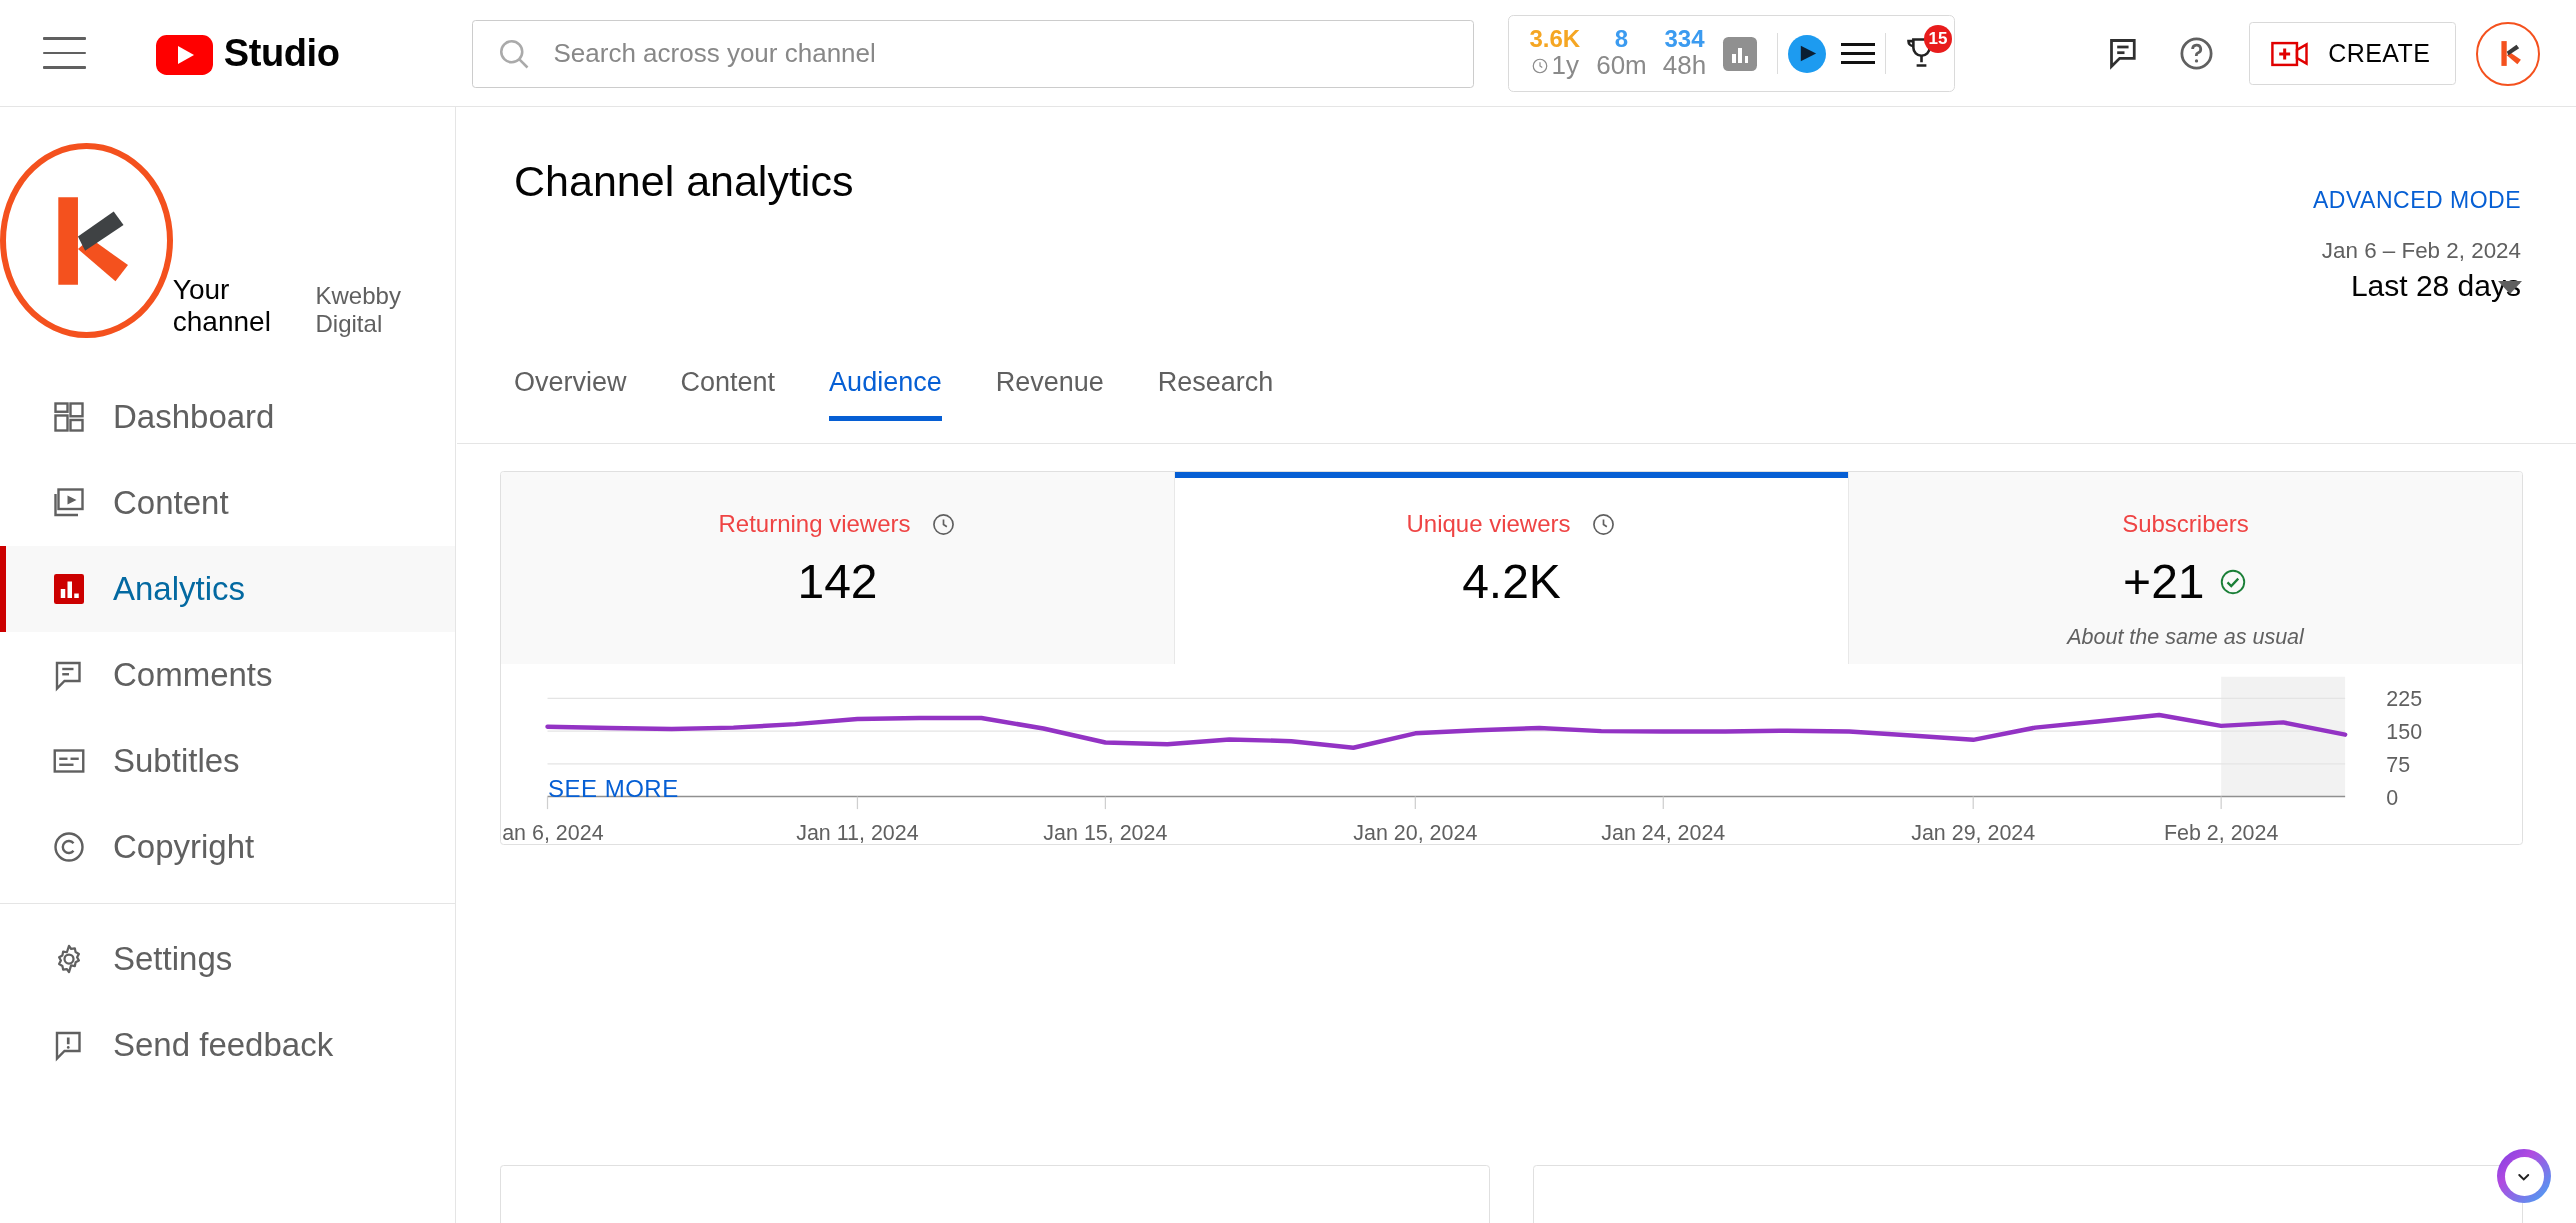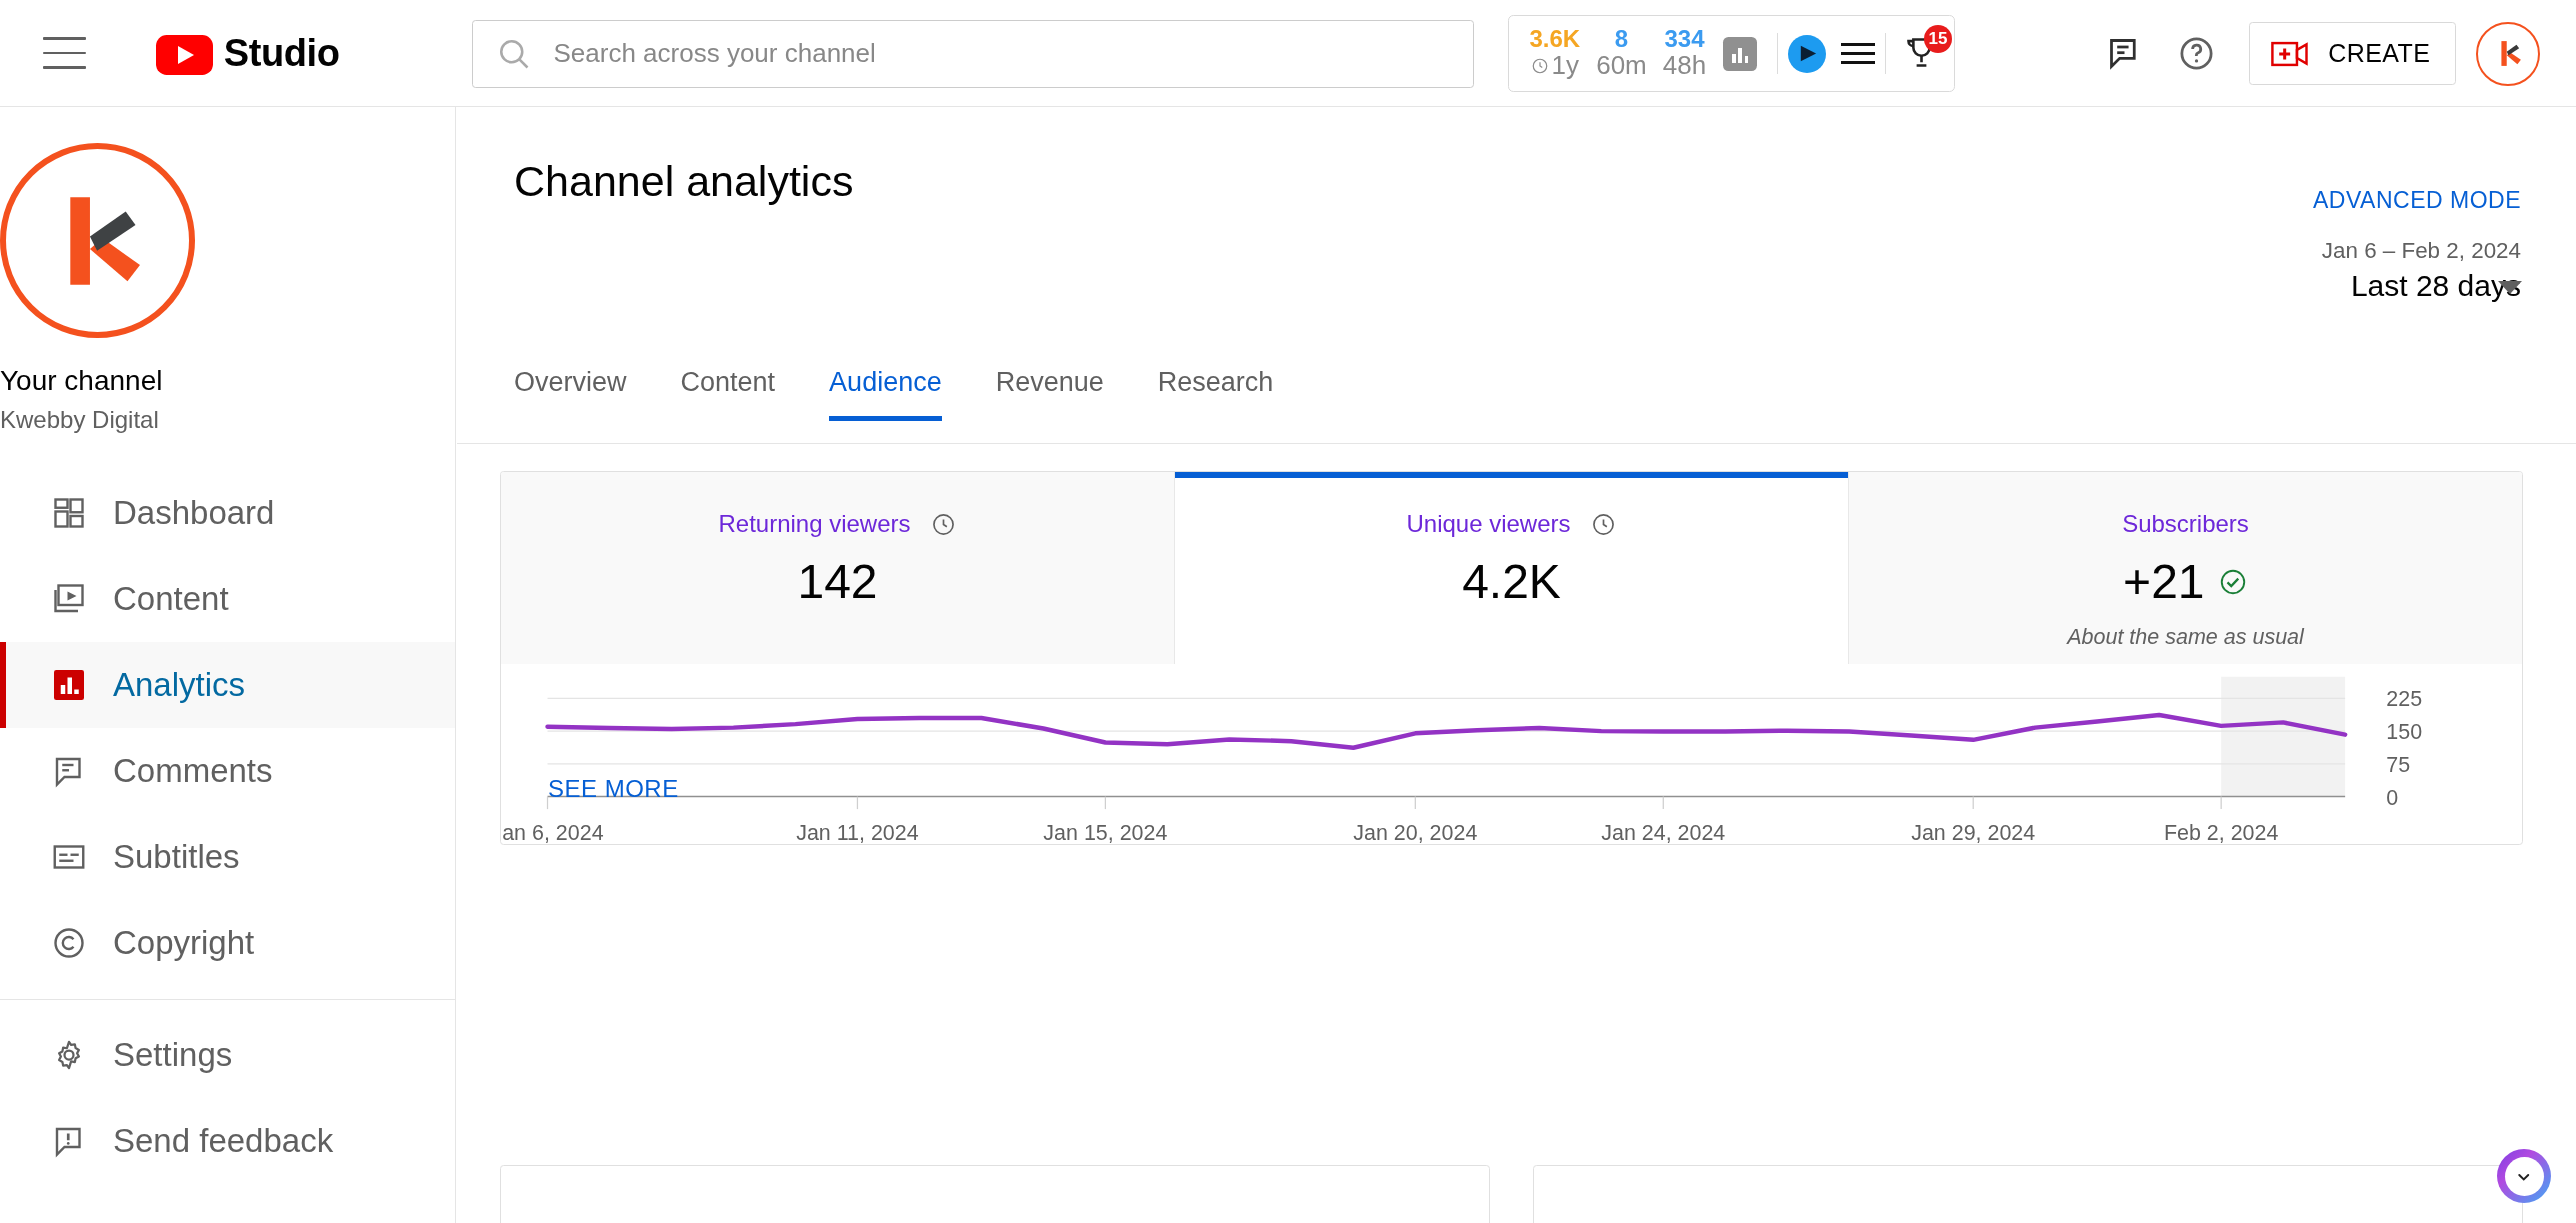--- a/index.html
+++ b/index.html
@@ -54,21 +54,21 @@
   .icon-btn { width: 72px; height: 72px; display:flex; align-items:center; justify-content:center; cursor:pointer; }
   .create-btn { display:flex; align-items:center; gap:16px; border:0.9px solid #d9d9d9; border-radius:3.6px;
     height: 63px; padding: 0 25px 0 21.5px; margin: 0 19.7px 0 16px; cursor:pointer; background:#fff; }
   .create-label { font-size: 25px; font-weight: 500; letter-spacing:0.4px; }
   .avatar-top { width: 64px; height: 64px; border-radius:50%; border:2.7px solid #f4511e;
     display:flex; align-items:center; justify-content:center; cursor:pointer; background:#fff; }
 
   
   .sidebar { position:absolute; left:0; top:107px; width: 456px; height: 1116px;
     background:#fff; border-right:0.9px solid #e5e5e5; }
-  .channel-block { display:flex; flex-direction:column; align-items:flex-start; padding-top: 36px; }
+  .channel-block { display:flex; flex-direction:row; align-items:flex-end; padding-top: 36px; }
   .ch-avatar { width: 195px; height: 195px; border-radius:50%; border:6.3px solid #f4511e;
     display:flex; align-items:center; justify-content:center; background:#fff; }
   .ch-title { margin-top: 27px; font-size: 28px; font-weight: 500; color:#030303; }
   .ch-name { margin-top: 9px; font-size: 24px; color:#606060; }
   .nav { margin-top: 36px; }
   .nav-item { position:relative; display:flex; align-items:center; height: 86px; padding-left: 47px; cursor:pointer; }
   .nav-item .ico { width: 43px; display:flex; align-items:center; justify-content:center; }
   .nav-label { margin-left: 23px; font-size: 33px; color:#606060; }
   .nav-item.active { background:#f8f8f8; }
   .nav-item.active::before { content:""; position:absolute; left:0; top:0; bottom:0; width:6.3px; background:#c00; }
@@ -94,21 +94,21 @@
 
   
   .metric-panel { position:absolute; left: 43px; top: 363px; width: 2023px; height: 374px;
     border:0.9px solid #e0e0e0; border-radius:3.6px; background:#fff; overflow:hidden; }
   .metric-row { display:flex; height: 192px; }
   .metric-card { flex:1; background:#f9f9f9; display:flex; flex-direction:column; align-items:center;
     padding-top: 38px; position:relative; cursor:pointer; border-right:0.9px solid #e8e8e8; }
   .metric-card:last-child { border-right:none; }
   .metric-card.selected { background:#fff; }
   .metric-card.selected::before { content:""; position:absolute; top:0; left:0; right:0; height:6.3px; background:#065fd4; }
-  .metric-head { display:flex; align-items:center; gap:19px; font-size: 24px; color:#6d28d9; }
+  .metric-head { display:flex; align-items:center; gap:19px; font-size: 24px; color:#ef4444; }
   .metric-value { margin-top: 16px; font-size: 48px; font-weight:400; color:#030303; display:flex; align-items:center; gap:13.4px; }
   .metric-note { margin-top: 16px; font-size: 21.5px; color:#606060; font-style: italic; }
 
   
   .chart-area { position:absolute; left:0; right:0; top: 192px; bottom:0; }
   .chart-svg { position:absolute; left: 0; top: 0; }
   .seemore { position:absolute; left: 47px; bottom: 41px; font-size: 24px; font-weight:500;
     color:#065fd4; letter-spacing:0.5px; cursor:pointer; }
 
   

